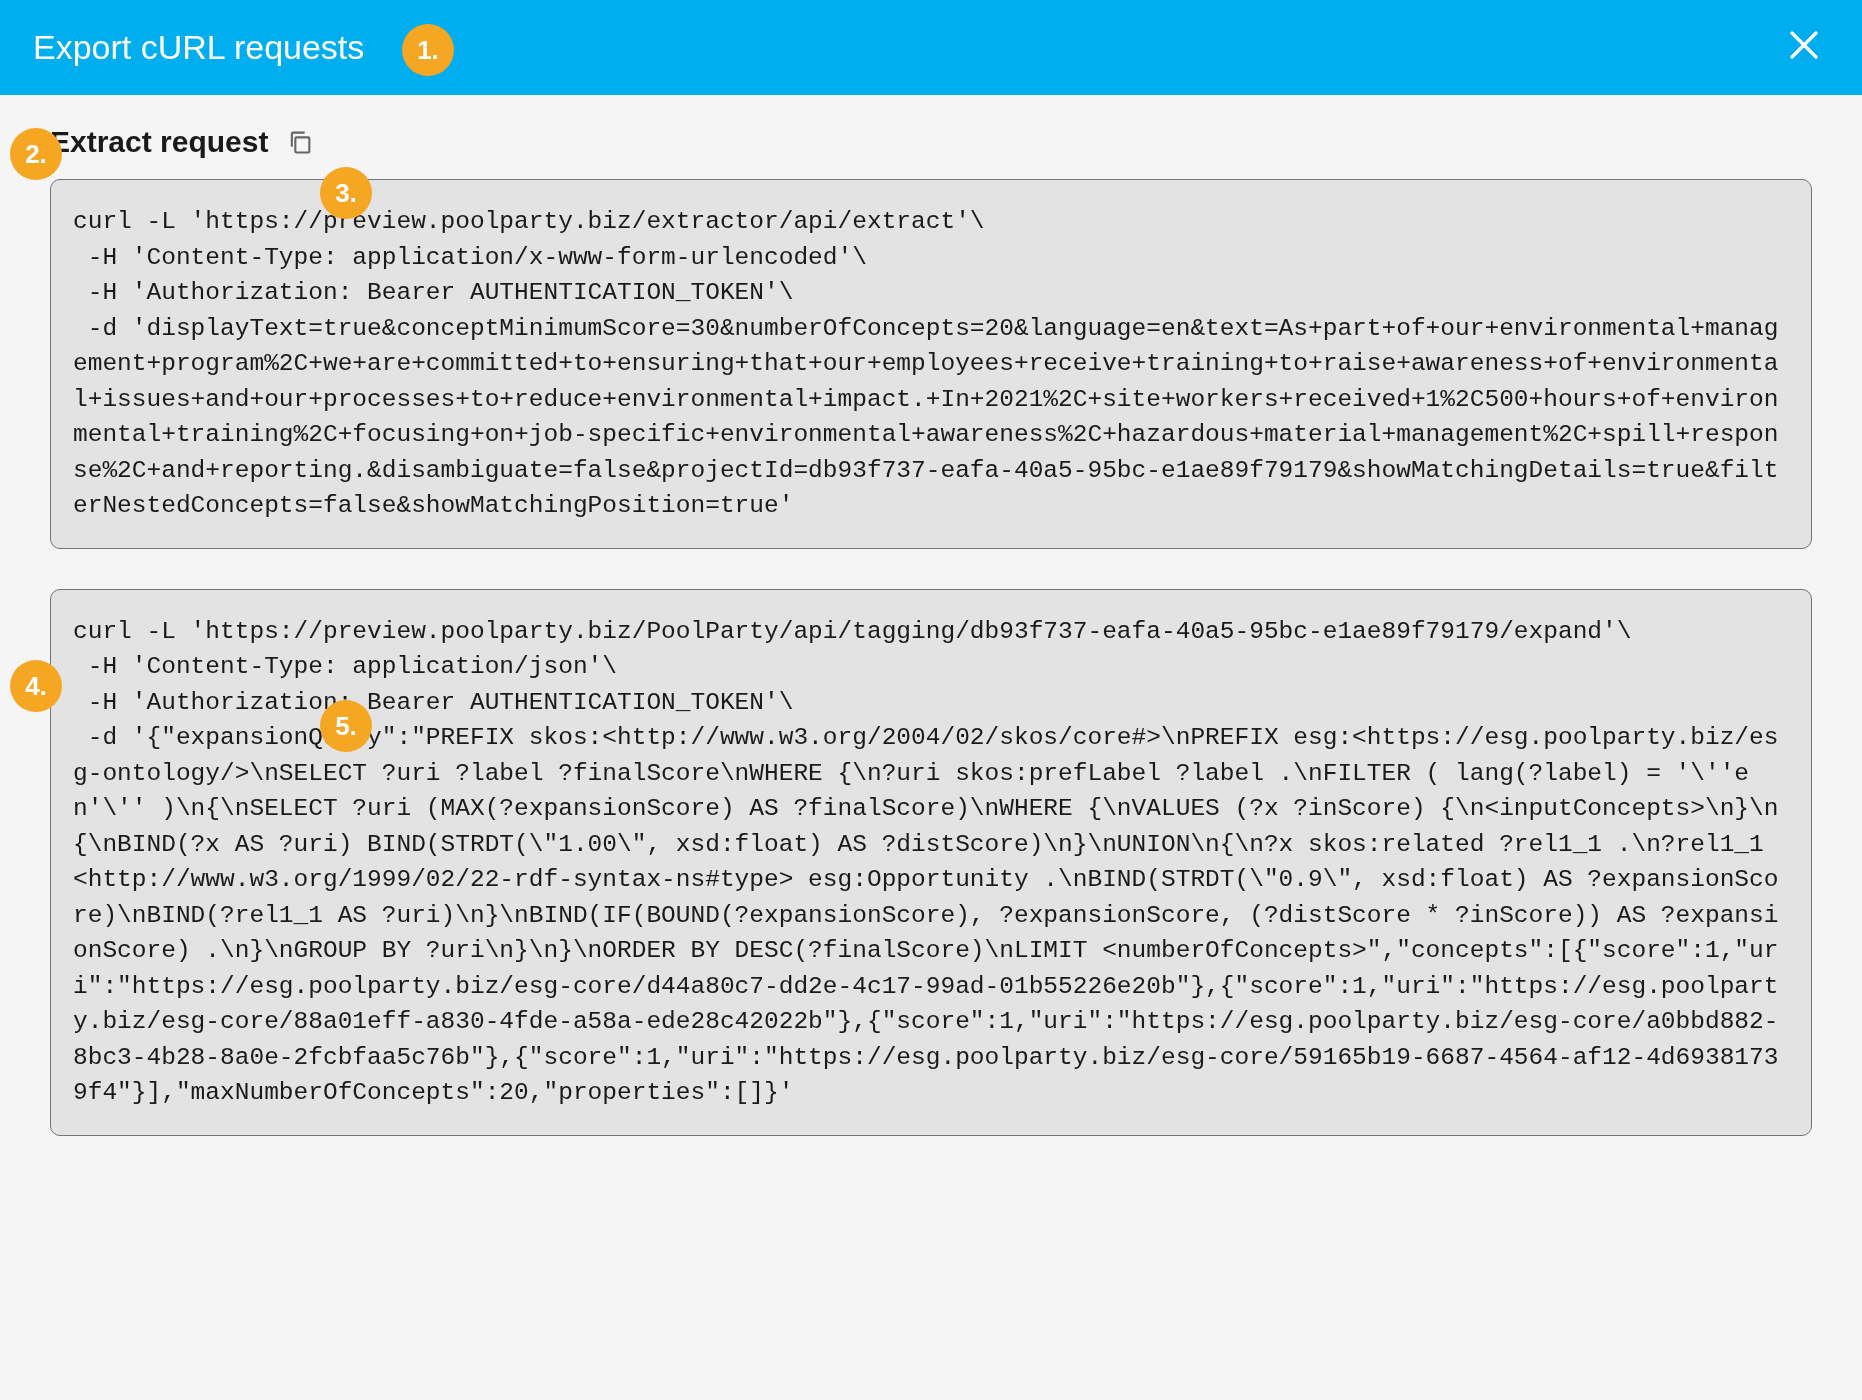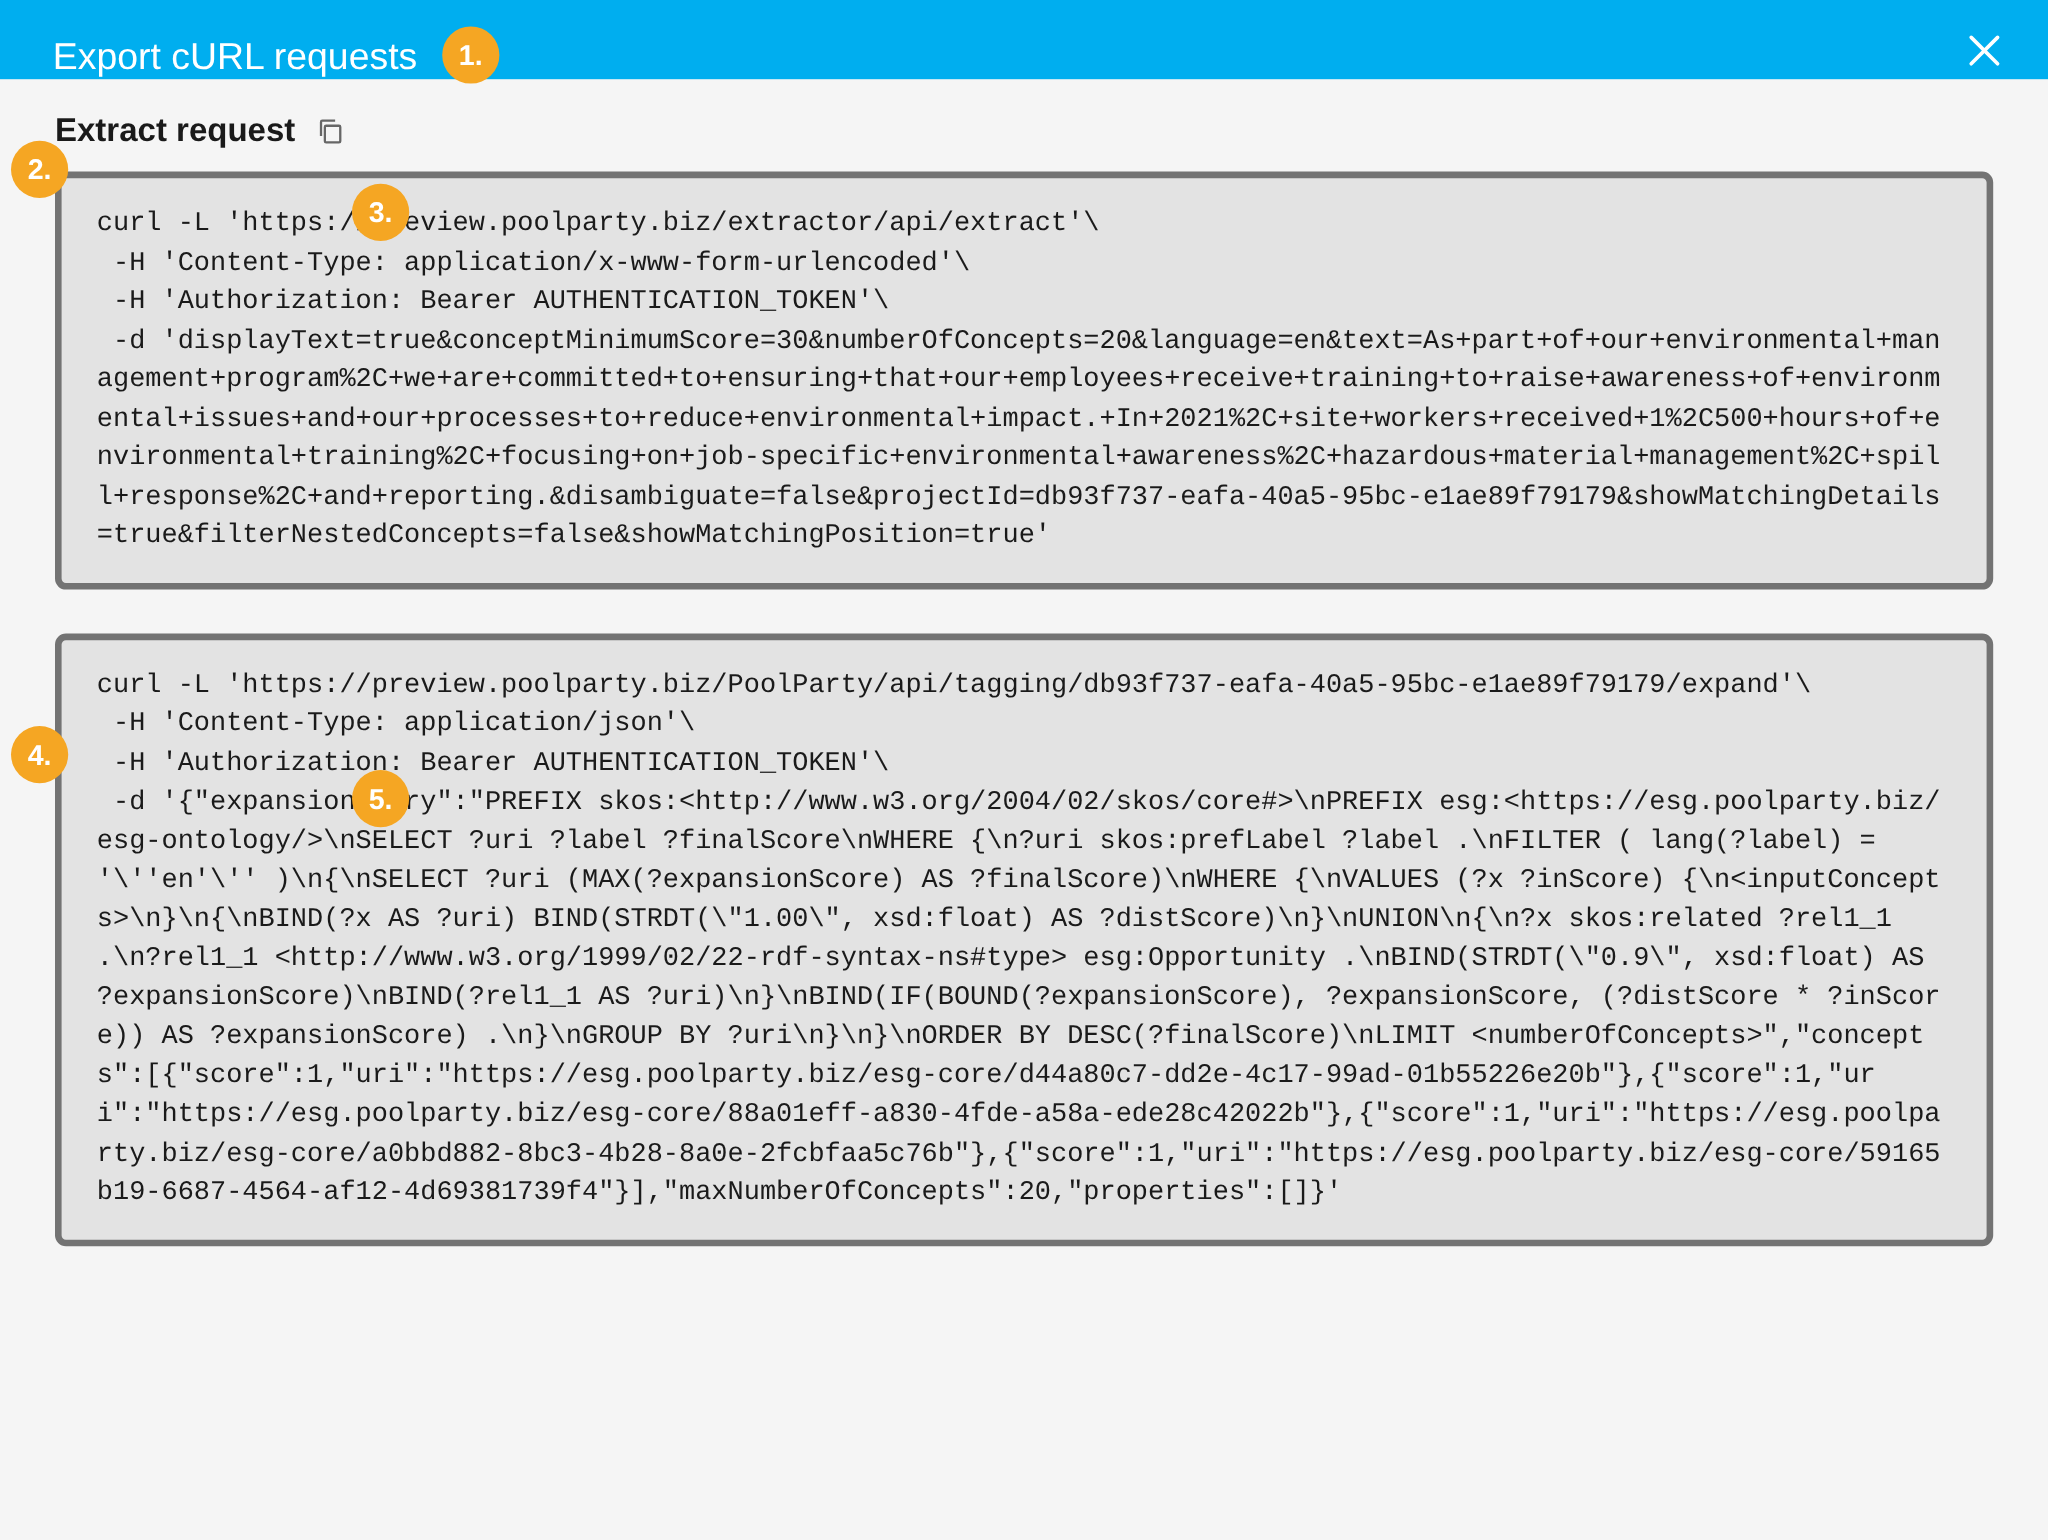--- a/index.html
+++ b/index.html
@@ -14,25 +14,25 @@
     height: 1400px;
     overflow: hidden;
   }
   .dialog {
     width: 100%;
     height: 100%;
     background: #f5f5f5;
   }
   .header {
     background: #00aeef;
-    height: 72px;
+    height: 95px;
     display: flex;
-    align-items: flex-end;
+    align-items: center;
     justify-content: space-between;
-    padding: 0 40px 0 48px;
+    padding: 0 40px 0 33px;
     position: relative;
   }
   .header-title {
     color: #ffffff;
     font-size: 34px;
     font-weight: 400;
   }
   .close-btn {
     color: #ffffff;
     font-size: 44px;
@@ -64,23 +64,23 @@
     display: inline-flex;
     cursor: pointer;
     margin-right: 12px;
   }
   .copy-icon svg {
     width: 28px;
     height: 28px;
   }
   .code-block {
     background: #e3e3e3;
-    border: 6px solid #737373;
+    border: 1px solid #737373;
     border-radius: 10px;
-    padding: 24px 32px;
+    padding: 24px 22px;
     font-family: "SF Mono", Monaco, Menlo, Consolas, "Courier New", monospace;
     font-size: 24.5px;
     line-height: 1.45;
     color: #1a1a1a;
     white-space: pre-wrap;
     word-break: break-all;
   }
   .badge {
     position: absolute;
     width: 52px;

